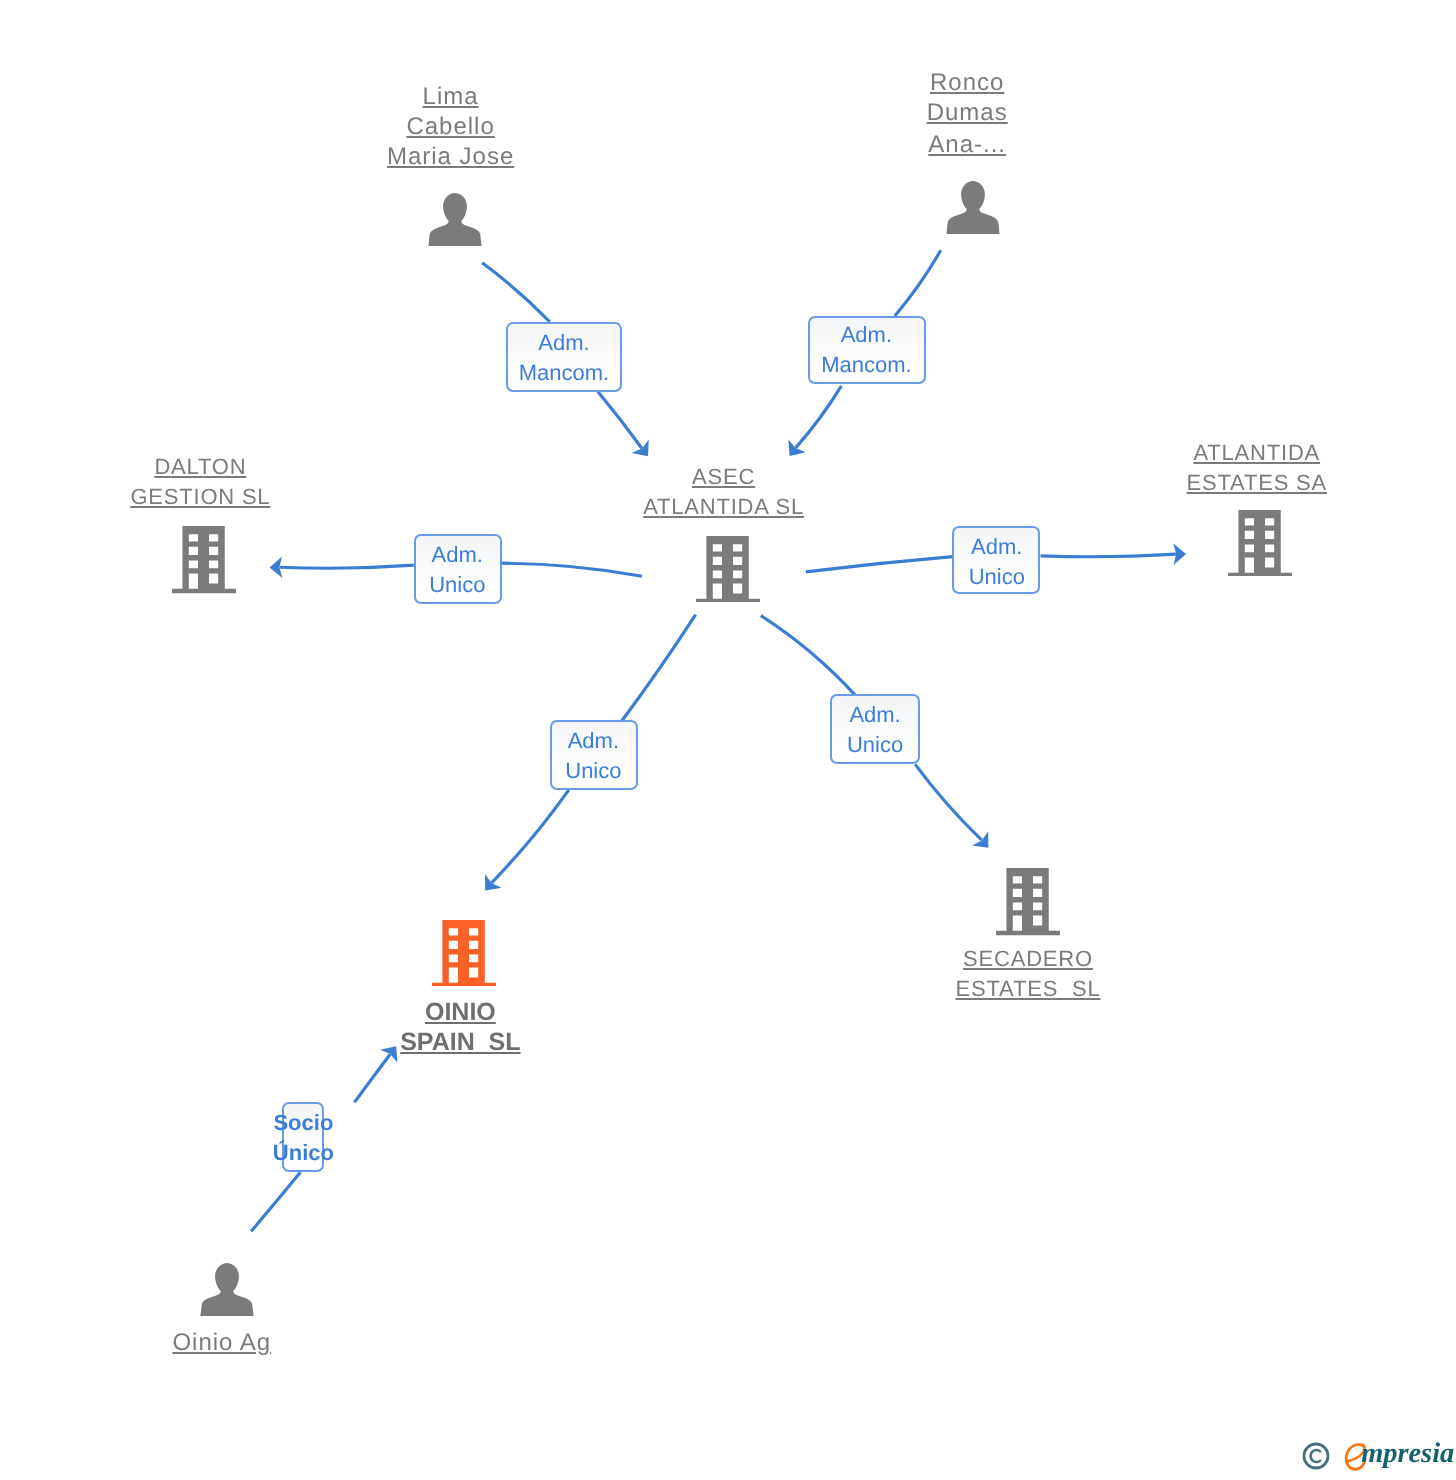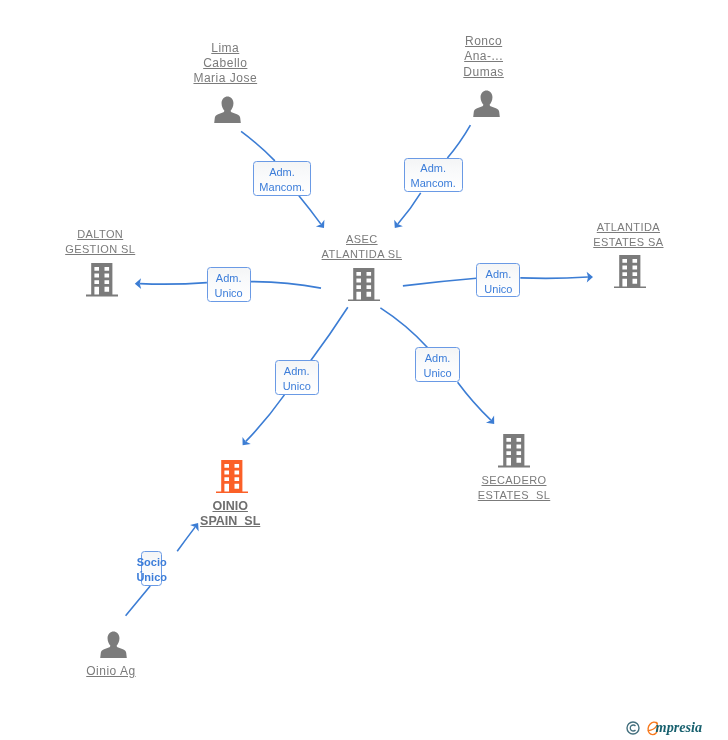--- a/index.html
+++ b/index.html
@@ -47,21 +47,21 @@
       <path d="M198.1,523.1 L198.67,531.38 L195.17,527.04 L190.01,524.93 Z" fill="#3c7dd4"></path>
     </svg>
   <div id="nodes">
       <div class="node-icon" style="left: 214.15px; top: 96.2px;"><svg width="27" height="27" viewBox="0 0 265 264">
           <path fill="#7b7b7b" d="M132.5 4 C104 4 74 30 74 70 C74 103 91 133 101 141 C102 150 97 157 86 161 L40 178 C19 187 10 197 8 212 L2 264 H263 L257 212 C255 197 246 187 225 178 L179 161 C168 157 163 150 164 141 C174 133 191 103 191 70 C191 30 161 4 132.5 4 Z"></path>
         </svg></div>
       <div class="node-label person" style="left: 105.3px; width: 240px; top: 40.7px;"><div>Lima</div><div>Cabello</div><div>Maria Jose</div></div>
       <div class="node-icon" style="left: 473.1px; top: 90.1px;"><svg width="27" height="27" viewBox="0 0 265 264">
           <path fill="#7b7b7b" d="M132.5 4 C104 4 74 30 74 70 C74 103 91 133 101 141 C102 150 97 157 86 161 L40 178 C19 187 10 197 8 212 L2 264 H263 L257 212 C255 197 246 187 225 178 L179 161 C168 157 163 150 164 141 C174 133 191 103 191 70 C191 30 161 4 132.5 4 Z"></path>
         </svg></div>
-      <div class="node-label person" style="left: 363.6px; width: 240px; top: 34.2px;"><div>Ronco</div><div>Ana-...</div><div>Dumas</div></div>
+      <div class="node-label person" style="left: 363.6px; width: 240px; top: 34.2px;"><div>Ronco</div><div>Dumas</div><div>Ana-...</div></div>
       <div class="node-icon" style="left: 348.3px; top: 267.9px;"><svg width="32" height="33.6" viewBox="0 0 320 336">
           <path fill="#7b7b7b" fill-rule="evenodd" d="M52 0 H264 V314 H320 V336 H0 V314 H52 Z M84 41 H130 V78 H84 Z M185 41 H231 V78 H185 Z M84 104 H130 V145 H84 Z M185 104 H231 V145 H185 Z M84 173 H130 V211 H84 Z M185 173 H231 V211 H185 Z M84 237 H130 V314 H84 Z M185 237 H231 V287 H185 Z"></path>
         </svg></div>
       <div class="node-label" style="left: 241.8px; width: 240px; top: 232.1px;"><div>ASEC</div><div>ATLANTIDA SL</div></div>
       <div class="node-icon" style="left: 86.1px; top: 263.2px;"><svg width="32" height="33.6" viewBox="0 0 320 336">
           <path fill="#7b7b7b" fill-rule="evenodd" d="M52 0 H264 V314 H320 V336 H0 V314 H52 Z M84 41 H130 V78 H84 Z M185 41 H231 V78 H185 Z M84 104 H130 V145 H84 Z M185 104 H231 V145 H185 Z M84 173 H130 V211 H84 Z M185 173 H231 V211 H185 Z M84 237 H130 V314 H84 Z M185 237 H231 V287 H185 Z"></path>
         </svg></div>
       <div class="node-label" style="left: -19.8px; width: 240px; top: 226.9px;"><div>DALTON</div><div>GESTION SL</div></div>
       <div class="node-icon" style="left: 614.1px; top: 254.9px;"><svg width="32" height="33.6" viewBox="0 0 320 336">
           <path fill="#7b7b7b" fill-rule="evenodd" d="M52 0 H264 V314 H320 V336 H0 V314 H52 Z M84 41 H130 V78 H84 Z M185 41 H231 V78 H185 Z M84 104 H130 V145 H84 Z M185 104 H231 V145 H185 Z M84 173 H130 V211 H84 Z M185 173 H231 V211 H185 Z M84 237 H130 V314 H84 Z M185 237 H231 V287 H185 Z"></path>
@@ -103,21 +103,21 @@
       </div>
       <div class="reltag" style="left: 415.4px; top: 347.3px; width: 44.3px; height: 34.4px;">
         <span>Adm.</span>
         <span>Unico</span>
       </div>
       <div class="reltag" style="left: 141.2px; top: 551.4px; width: 21px; height: 34.3px; font-weight: bold;">
         <span style="line-height: 14.6px;">Socio</span>
         <span style="line-height: 14.6px;">Único</span>
       </div>
     </div>
-  <div class="watermark" style="left:620px;top:712px;width:83px;height:28px;">
+  <div class="watermark" style="left:645px;top:712px;width:83px;height:28px;">
     <svg width="14" height="14" viewBox="0 0 140 140" style="position:absolute;left:6.1px;top:9.3px;">
       <circle cx="70" cy="70" r="60" fill="none" stroke="#44707e" stroke-width="14"></circle>
       <path d="M95 50 A30 30 0 1 0 95 90" fill="none" stroke="#44707e" stroke-width="13" stroke-linecap="butt"></path>
     </svg>
     <svg width="11.6" height="14.8" viewBox="0 0 116 148" style="position:absolute;left:27px;top:9.3px;">
       <path d="M98 22 C80 6 50 10 30 32 C8 56 4 96 22 119 C40 142 72 142 91 120 C100 110 105 98 106 88" fill="none" stroke="#f7791d" stroke-width="14" stroke-linecap="round"></path>
       <path d="M13 96 C44 94 78 76 95 52 C107 35 106 18 93 13" fill="none" stroke="#f7791d" stroke-width="12.5" stroke-linecap="round"></path>
     </svg>
     <span class="wm-brand" style="left:35.6px;top:7.2px;"><span>mpresia</span></span>
 

